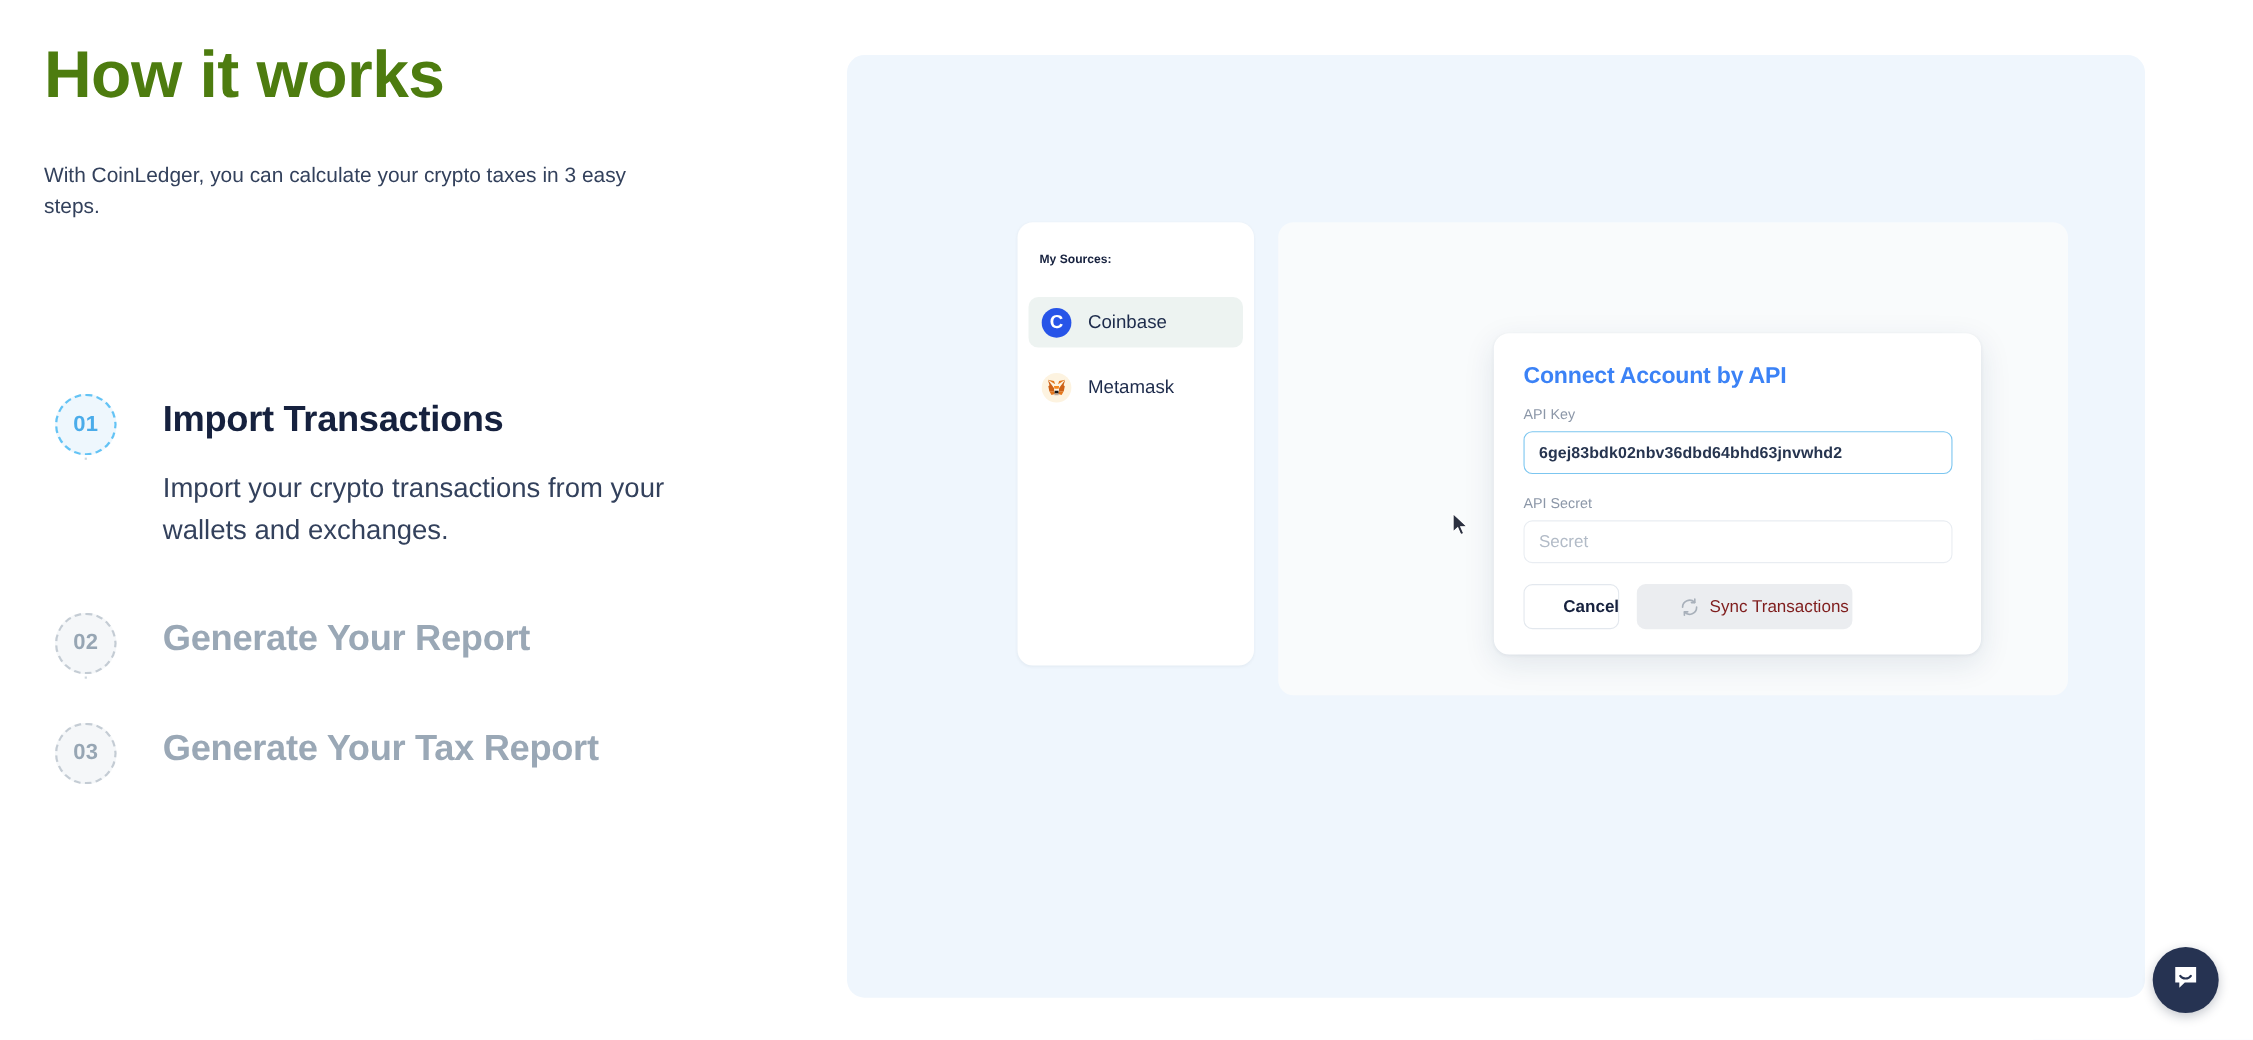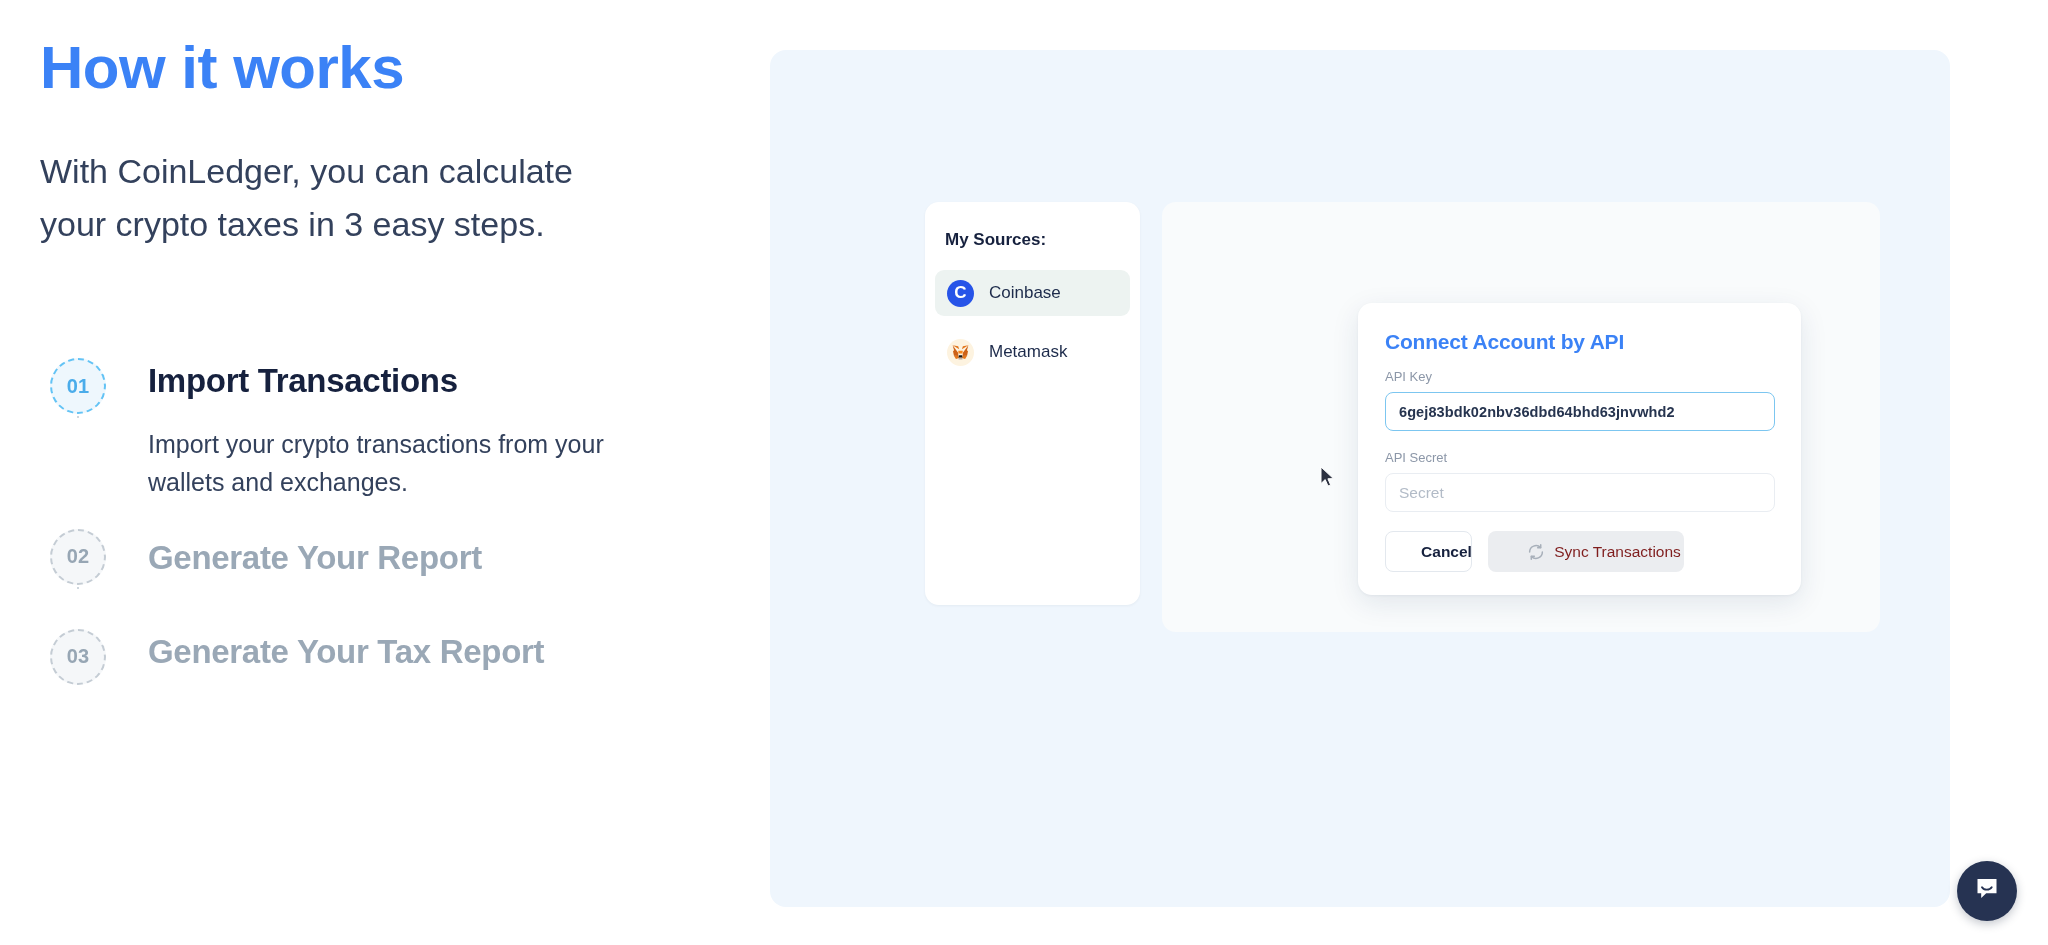--- a/index.html
+++ b/index.html
@@ -23,28 +23,28 @@
   .left-col {
     position: absolute;
     left: 40px;
     top: 34px;
     width: 700px;
   }
 
   .page-title {
     font-size: 60px;
     font-weight: 700;
-    color: #3b82f6;
+    color: #4d7c0f;
     letter-spacing: -0.5px;
     line-height: 1.12;
   }
 
   .subtitle {
     margin-top: 44px;
-    font-size: 34px;
+    font-size: 19px;
     line-height: 1.54;
     color: #33415c;
     max-width: 560px;
     font-weight: 400;
   }
 
   
   .steps {
     position: absolute;
     left: 40px;
@@ -121,21 +121,21 @@
 
   .step-desc {
     margin-top: 24px;
     font-size: 25px;
     line-height: 1.52;
     color: #33415c;
     max-width: 510px;
   }
 
   .step-1 { padding-bottom: 20px; }
-  .step-2 { padding-bottom: 20px; margin-top: 8px; align-items: center; }
+  .step-2 { padding-bottom: 20px; margin-top: 36px; }
   .step-3 { margin-top: 24px; }
 
   
   .stage {
     position: absolute;
     left: 770px;
     top: 50px;
     width: 1180px;
     height: 857px;
     background: #eff6fd;
@@ -150,21 +150,21 @@
     height: 403px;
     background: #ffffff;
     border-radius: 14px;
     box-shadow: 0 1px 3px rgba(16,32,64,0.05);
   }
 
   .sources-title {
     position: absolute;
     left: 20px;
     top: 28px;
-    font-size: 17px;
+    font-size: 11px;
     font-weight: 700;
     color: #16213e;
   }
 
   .source-list {
     position: absolute;
     left: 10px;
     right: 10px;
     top: 68px;
   }

